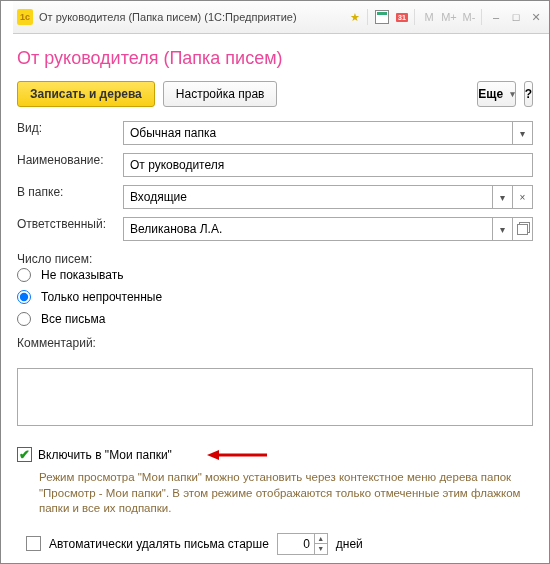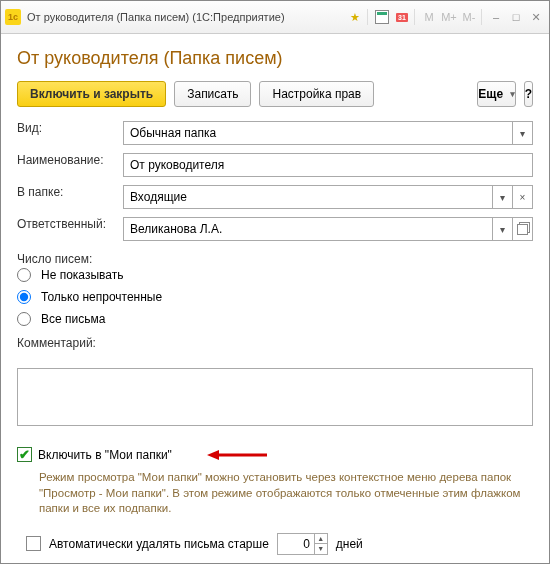--- a/index.html
+++ b/index.html
@@ -15,20 +15,21 @@
   }
   .titlebar {
     height: 24px;
     background: linear-gradient(#fdfdfd,#f0f0f0);
     border-bottom: 1px solid #ccc;
     display: flex;
     align-items: center;
     padding: 16px 4px;
     font-size: 11px;
     color: #444;
+    margin-left: 12px;
   }
   .titlebar .app-icon {
     width: 16px; height: 16px;
     background: #fbd51a;
     border-radius: 2px;
     margin-right: 6px;
     display: inline-flex;
     align-items: center;
     justify-content: center;
     font-size: 9px;
@@ -54,21 +55,21 @@
   .titlebar .calc::after{content:"";position:absolute;top:1px;left:1px;right:1px;height:3px;background:#3a7;}
   .titlebar .cal31{font-size:7px;font-weight:bold;color:#fff;background:#e55;padding:1px 2px;border-radius:1px;}
 
   .content {
     padding: 14px 16px 10px 16px;
   }
   h1 {
     font-size: 18px;
     font-weight: normal;
     margin: 0 0 12px 0;
-    color: #a16207;
+    color: #ec4899;
   }
   .toolbar {
     display: flex;
     align-items: center;
     gap: 8px;
     margin-bottom: 14px;
   }
   .btn {
     height: 26px;
     padding: 0 12px;
@@ -236,22 +237,21 @@
   <span class="tb-btn">–</span>
   <span class="tb-btn">□</span>
   <span class="tb-btn">✕</span>
 </div>
 
 <div class="content">
 
   <h1>От руководителя (Папка писем)</h1>
 
   <div class="toolbar">
-    <button class="btn primary">Включить и закрыть</button>
-    <button class="btn">Записать</button>
+    <button class="btn primary">Записать и дерева</button>
     <button class="btn">Настройка прав</button>
     <span class="spacer"></span>
     <button class="btn small chev">
         <span>Еще</span>
       </button>
     <button class="btn small">?</button>
   </div>
 
   <div class="form-row">
     <label>Вид:</label>

